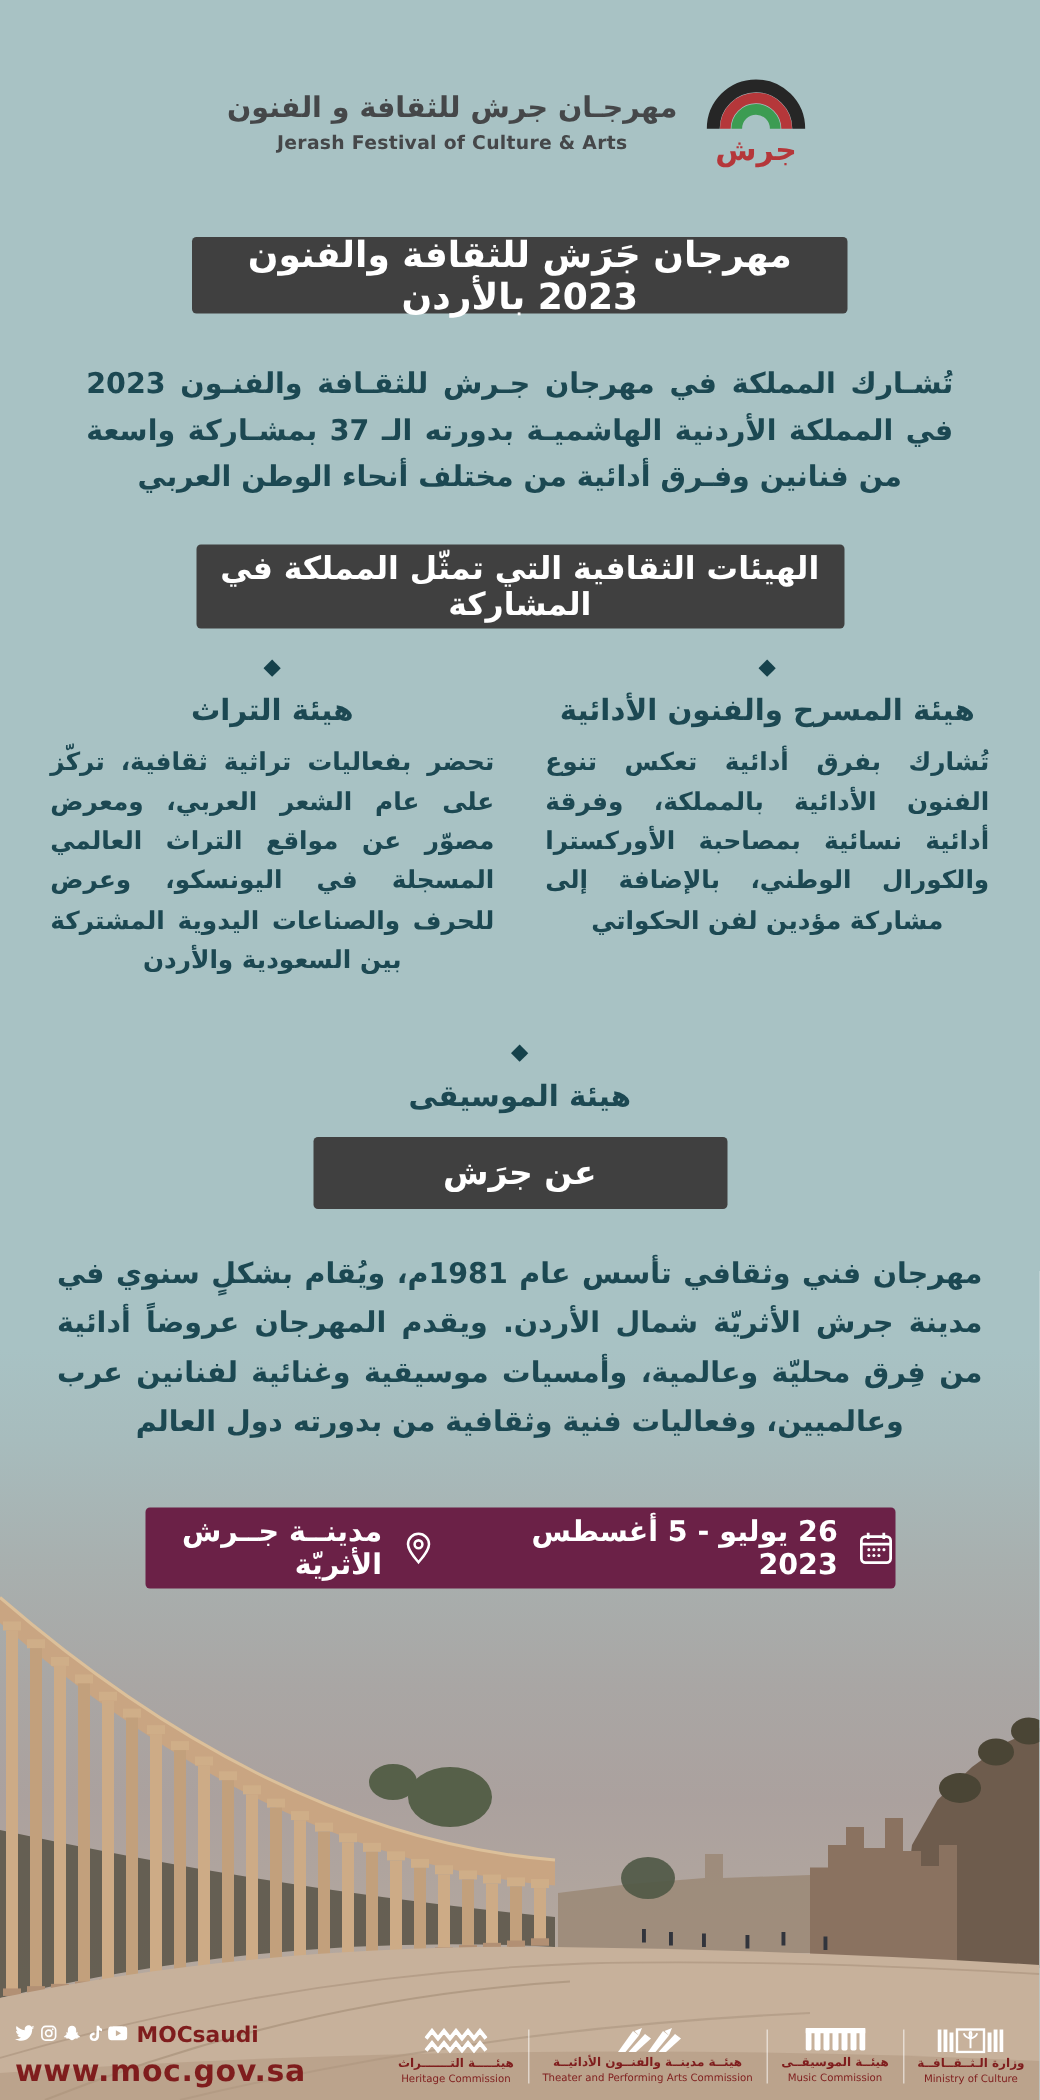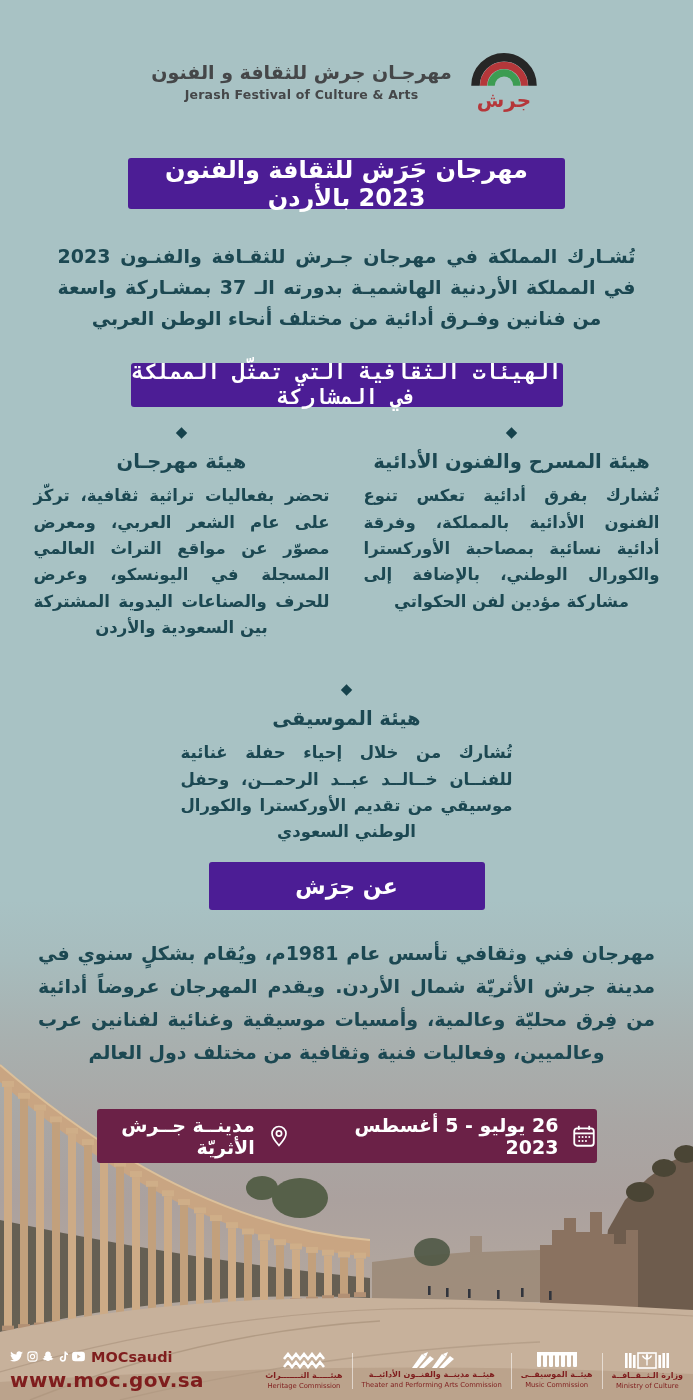--- a/index.html
+++ b/index.html
@@ -8,24 +8,24 @@
   
   .photo{position:absolute;left:0;right:0;bottom:0;height:500px;z-index:0;
     background:linear-gradient(180deg,#a8c2c4 0%,#a7bcbd 12%,#a8b0af 28%,#a9a6a4 45%,#aba19e 60%,#b3a79e 78%,#b9ab9f 100%);}
   .photo svg{position:absolute;left:0;bottom:0;}
   
   .content{position:relative;z-index:1;}
   .logo-row{display:flex;align-items:center;justify-content:center;gap:14px;padding-top:42px;}
   .logo-text{text-align:center;color:#454749;}
   .logo-ar{font-size:19px;font-weight:bold;margin-bottom:4px;}
   .logo-en{font-size:12.5px;font-weight:bold;letter-spacing:.2px;direction:ltr;}
-  .banner{background:#4c1d95;color:#fff;text-align:center;font-weight:bold;border-radius:3px;
+  .banner{background:#404040;color:#fff;text-align:center;font-weight:bold;border-radius:3px;
     margin-left:auto;margin-right:auto;display:flex;align-items:center;justify-content:center;}
   .banner-main{width:437px;height:51px;font-size:24px;margin-top:38px;}
-  .banner-entities{width:432px;height:44px;font-size:21px;margin-top:30px;font-family:Liberation Mono, monospace;}
+  .banner-entities{width:432px;height:56px;font-size:21px;margin-top:30px;}
   .banner-about{width:276px;height:48px;font-size:22px;margin-top:16px;}
   .teal{color:#1c4852;}
   .para{font-weight:bold;text-align:justify;text-align-last:center;}
   .intro{width:578px;margin:32px auto 0;font-size:19px;line-height:1.62;}
   .entities-row{display:flex;justify-content:center;gap:34px;margin-top:18px;width:630px;margin-left:auto;margin-right:auto;}
   .entity{width:296px;text-align:center;}
   .diamond{font-size:15px;color:#16424c;line-height:1;}
   .entity-name{font-size:19.5px;font-weight:bold;margin-top:10px;}
   .entity-desc{font-size:16.5px;line-height:1.6;margin-top:10px;}
   .entity-music{width:332px;margin:24px auto 0;text-align:center;}
@@ -181,33 +181,32 @@
     <div class="banner banner-entities">الهيئات الثقافية التي تمثّل المملكة في المشاركة</div>
 
     <div class="entities-row">
       <div class="entity teal">
         <div class="diamond">◆</div>
         <div class="entity-name">هيئة المسرح والفنون الأدائية</div>
         <p class="para entity-desc">تُشارك بفرق أدائية تعكس تنوع الفنون الأدائية بالمملكة، وفرقة أدائية نسائية بمصاحبة الأوركسترا والكورال الوطني، بالإضافة إلى مشاركة مؤدين لفن الحكواتي</p>
       </div>
       <div class="entity teal">
         <div class="diamond">◆</div>
-        <div class="entity-name">هيئة مهرجـان</div>
+        <div class="entity-name">هيئة التراث</div>
         <p class="para entity-desc">تحضر بفعاليات تراثية ثقافية، تركّز على عام الشعر العربي، ومعرض مصوّر عن مواقع التراث العالمي المسجلة في اليونسكو، وعرض للحرف والصناعات اليدوية المشتركة بين السعودية والأردن</p>
       </div>
     </div>
 
     <div class="entity entity-music teal">
       <div class="diamond">◆</div>
       <div class="entity-name">هيئة الموسيقى</div>
-      <p class="para entity-desc">تُشارك من خلال إحياء حفلة غنائية للفنــان خــالــد عبــد الرحمــن، وحفل موسيقي من تقديم الأوركسترا والكورال الوطني السعودي</p>
     </div>
 
     <div class="banner banner-about">عن جرَش</div>
-    <p class="para about teal">مهرجان فني وثقافي تأسس عام 1981م، ويُقام بشكلٍ سنوي في مدينة جرش الأثريّة شمال الأردن. ويقدم المهرجان عروضاً أدائية من فِرق محليّة وعالمية، وأمسيات موسيقية وغنائية لفنانين عرب وعالميين، وفعاليات فنية وثقافية من مختلف دول العالم</p>
+    <p class="para about teal">مهرجان فني وثقافي تأسس عام 1981م، ويُقام بشكلٍ سنوي في مدينة جرش الأثريّة شمال الأردن. ويقدم المهرجان عروضاً أدائية من فِرق محليّة وعالمية، وأمسيات موسيقية وغنائية لفنانين عرب وعالميين، وفعاليات فنية وثقافية من بدورته دول العالم</p>
 
     <div class="event-badge">
       <span class="icon">
         <svg width="26" height="26" viewBox="0 0 24 24" fill="none" stroke="#fff" stroke-width="1.7">
           <rect x="3" y="5" width="18" height="16" rx="2.5"></rect>
           <line x1="3" y1="9.6" x2="21" y2="9.6"></line>
           <line x1="7.2" y1="2.6" x2="7.2" y2="6.4"></line>
             <line x1="16.8" y1="2.6" x2="16.8" y2="6.4"></line>
           <g fill="#fff" stroke="none">
             <circle cx="7.6" cy="13" r="0.95"></circle>

